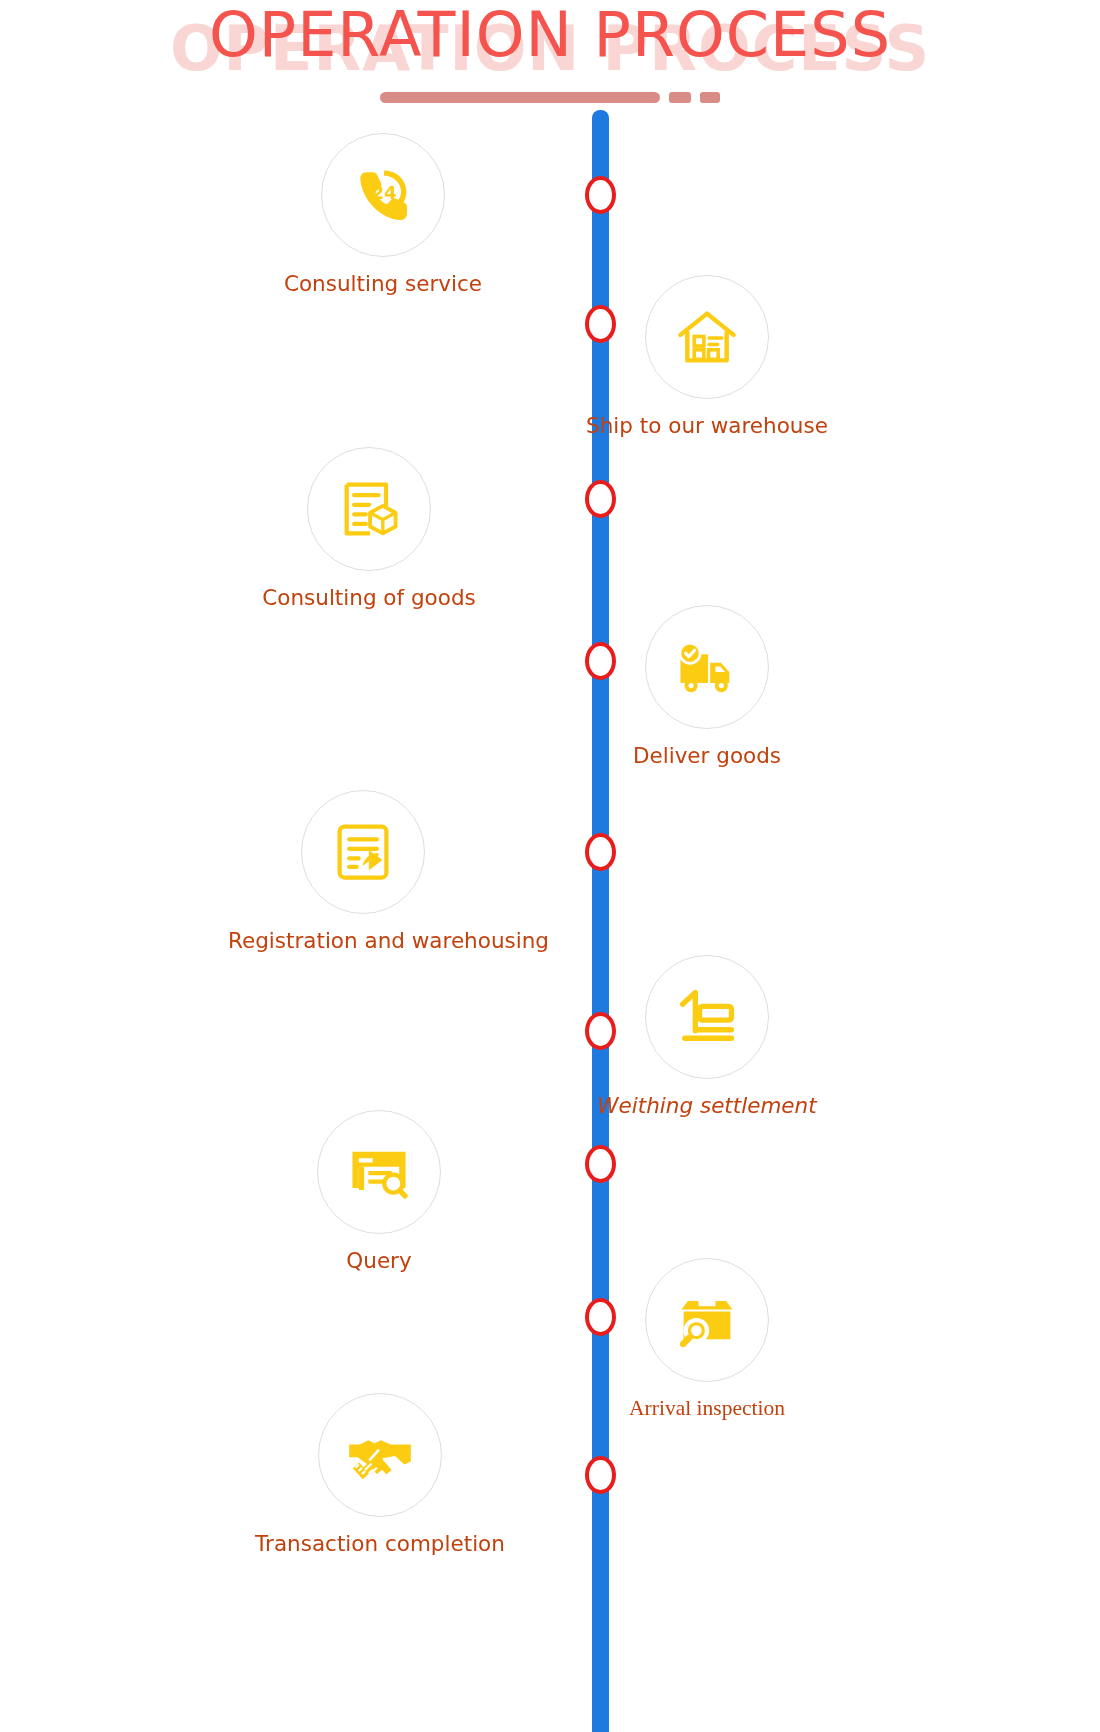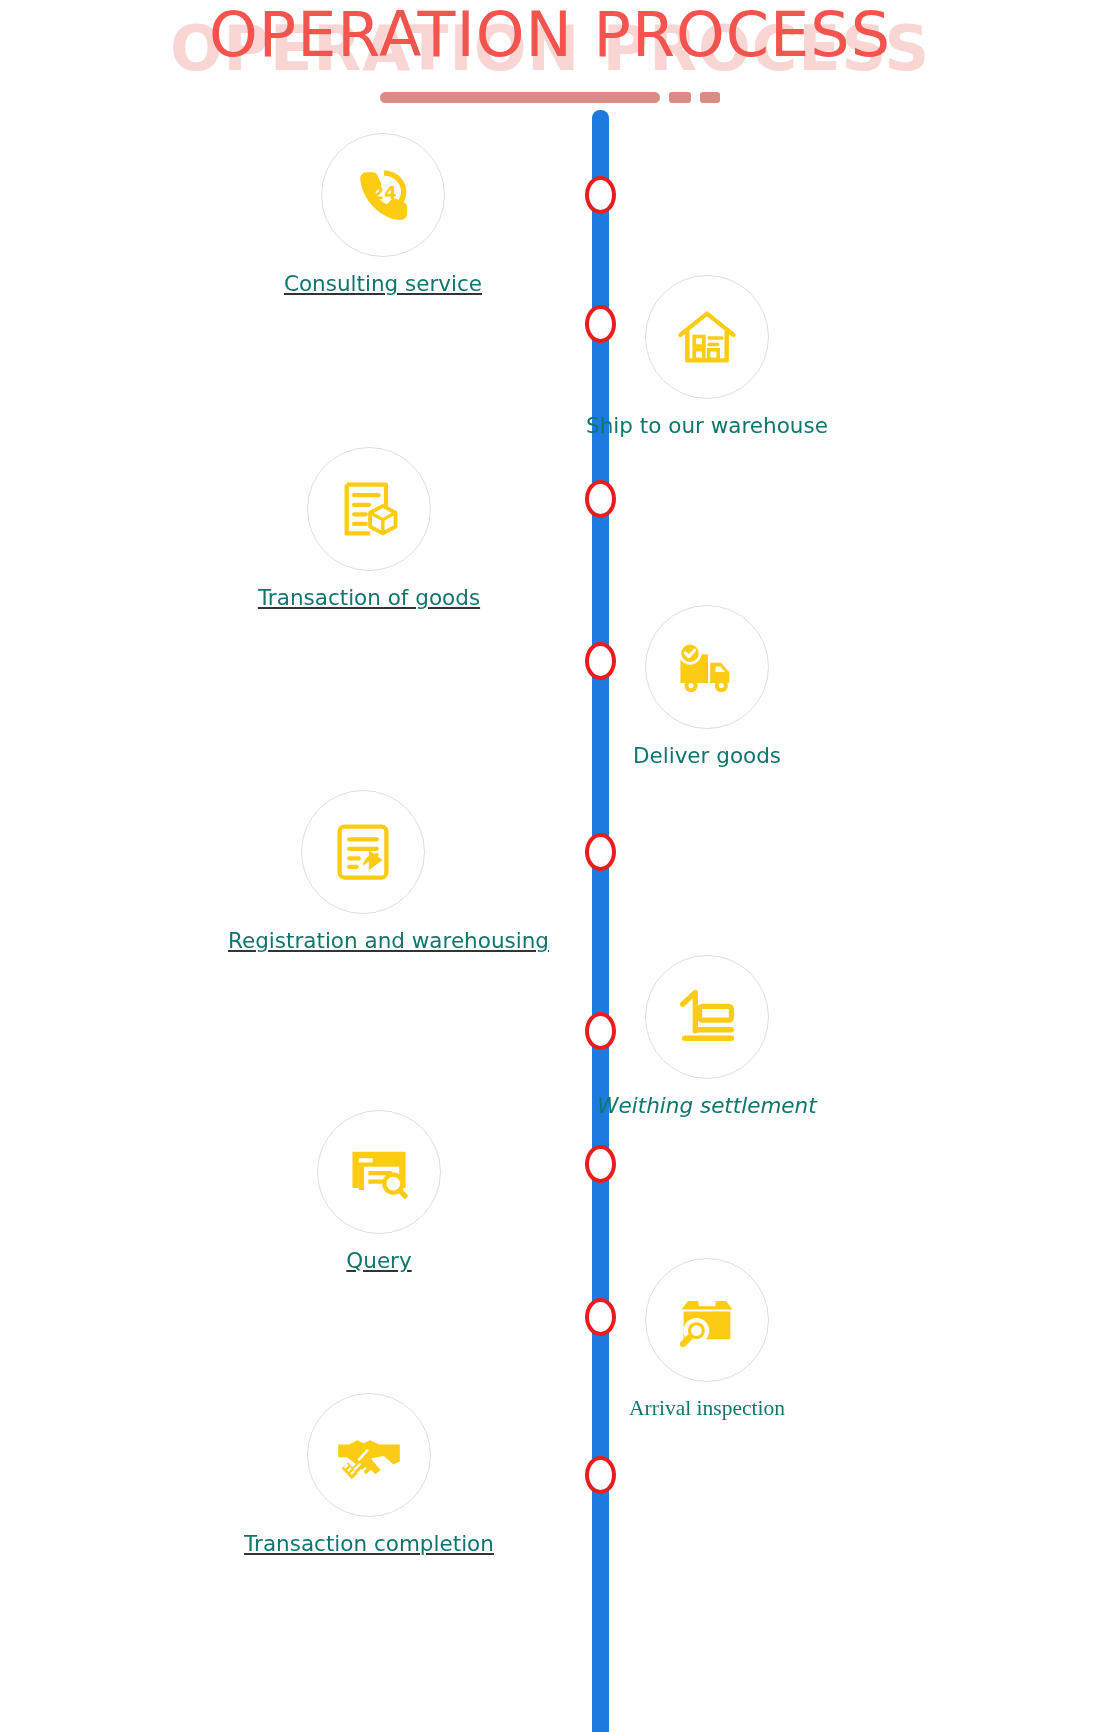--- a/index.html
+++ b/index.html
@@ -53,24 +53,24 @@
   
   .step{ position:absolute; z-index:2; }
   .step .bubble{
     width:124px; height:124px; border-radius:50%;
     border:1px solid #dedede; background:#ffffff;
     display:flex; align-items:center; justify-content:center;
     margin:0 auto;
   }
   .step .bubble svg{ width:68px; height:68px; display:block; }
   .step .label{
-    margin-top:14px; font-size:21.5px; color:#0f766e;
+    margin-top:14px; font-size:21.5px; color:#c2410c;
     white-space:nowrap; text-align:center; line-height:1.2;
   }
-  .step.left{ text-align:center;text-decoration:underline; }
+  .step.left{ text-align:center; }
   .step.right{ text-align:center; }
 </style>
 </head>
 <body>
 
 <div class="header">
   <div class="title-wrap">
     <div class="title-ghost">OPERATION PROCESS</div>
     <div class="title-main">OPERATION PROCESS</div>
   </div>
@@ -120,21 +120,21 @@
 
 <div class="step left" style="left:234px; top:447px; width:270px;">
   <div class="bubble">
     <svg viewBox="0 0 64 64">
       <path fill="none" stroke="#fbcc12" stroke-width="4" stroke-linejoin="round" d="M11 9h37v20.5M11 9v46h22"></path>
       <path stroke="#fbcc12" stroke-width="4" stroke-linecap="round" d="M18 19h23M18 28h14M18 37h11M18 46h11"></path>
       <path fill="none" stroke="#fbcc12" stroke-width="3.6" stroke-linejoin="round" d="M45 29 57 35.5v13L45 55l-12-6.5v-13z"></path>
       <path fill="none" stroke="#fbcc12" stroke-width="3.2" stroke-linejoin="round" d="M33 35.5 45 42l12-6.5M45 42v13"></path>
     </svg>
   </div>
-  <div class="label">Transaction of goods</div>
+  <div class="label">Consulting of goods</div>
 </div>
 
 <div class="step right" style="left:572px; top:605px; width:270px;">
   <div class="bubble">
     <svg viewBox="0 0 64 64">
       <path fill="#fbcc12" d="M7 20h26v27H7z"></path>
       <path fill="#fbcc12" d="M35 28h10l8 9v10H35z"></path>
       <circle cx="17" cy="49.5" r="6.2" fill="#fbcc12"></circle>
       <circle cx="17" cy="49.5" r="2.4" fill="#ffffff"></circle>
       <circle cx="45.5" cy="49.5" r="6.2" fill="#fbcc12"></circle>
@@ -191,21 +191,21 @@
       <path fill="#fbcc12" d="M10 24h44v26H10z"></path>
       <circle cx="22" cy="42" r="12" fill="#ffffff"></circle>
       <circle cx="22" cy="42" r="8" fill="#fbcc12"></circle>
       <circle cx="22" cy="42" r="5" fill="#ffffff"></circle>
       <path stroke="#fbcc12" stroke-width="6" stroke-linecap="round" d="m15.5 48.5-6 6"></path>
     </svg>
   </div>
   <div class="label">Arrival inspection</div>
 </div>
 
-<div class="step left" style="left:234px; top:1393px; width:270px;">
+<div class="step left" style="left:245px; top:1393px; width:270px;">
   <div class="bubble">
     <svg viewBox="0 0 64 64">
       <path fill="#fbcc12" d="M3 22h10l8-4 6 3 6-3 9 4h19v16l-6 3-9-8-12 2-9 8-6-3-8-6H3z"></path>
       <path fill="#fbcc12" d="M33 28 22 38l-8 8 4 5 7-6 4 5 5-4 4 4 5-4-8-9z"></path>
       <path fill="#fbcc12" d="M10 40h8v14h-8z" transform="rotate(-42 14 47)"></path>
       <path fill="none" stroke="#ffffff" stroke-width="2" d="M24 40l-6 6M29 44l-5 5M34 47l-4 4"></path>
       <path fill="none" stroke="#ffffff" stroke-width="2" d="M12 41l-3 3M15 44l-3 3M18 47l-3 3"></path>
       <path fill="none" stroke="#ffffff" stroke-width="2.4" d="M31 27 22 37"></path>
     </svg>
   </div>

